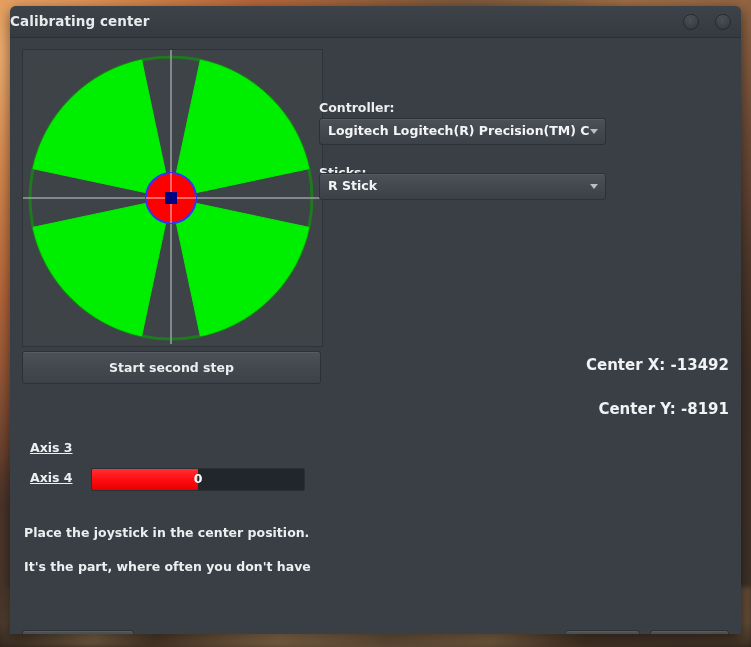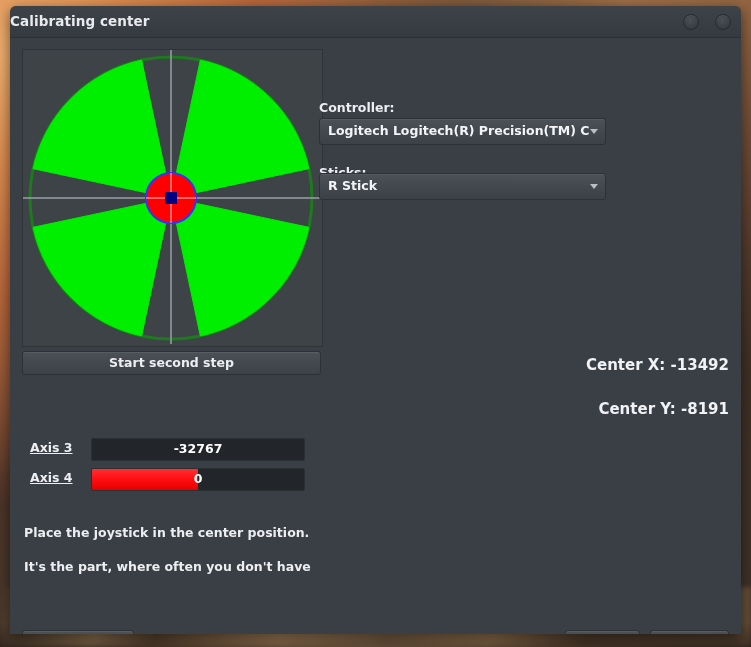--- a/index.html
+++ b/index.html
@@ -116,21 +116,21 @@
     text-align: center;
     box-shadow: inset 0 1px 0 rgba(255,255,255,0.07);
     cursor: pointer;
     padding: 0;
   }
   #startStepBtn {
     position: absolute;
     left: 12px;
     top: 313px;
     width: 299px;
-    height: 24px;
+    height: 33px;
     line-height: 22px;
   }
 
   
   .fieldlabel {
     position: absolute;
     color: #eceef0;
     font-size: 12.5px;
     font-weight: bold;
   }
@@ -284,24 +284,20 @@
     <div class="combo" id="sticksCombo">
       <div class="combotext">R Stick</div>
       <div class="arrow"></div>
     </div>
 
     <div class="centerval" id="centerX">Center X: -13492</div>
     <div class="centerval" id="centerY">Center Y: -8191</div>
 
     <div class="axisrow" id="axisRow0">
       <div class="axislabel">Axis 3</div>
-      <div class="axisbar">
-        <div class="axisfill" id="axisFill0" style="width: 0%;"></div>
-        <div class="axisvalue">-32767</div>
-      </div>
     </div>
 
     <div class="axisrow" id="axisRow1">
       <div class="axislabel">Axis 4</div>
       <div class="axisbar">
         <div class="axisfill" id="axisFill1" style="width: 50%;"></div>
         <div class="axisvalue">0</div>
       </div>
     </div>
 

